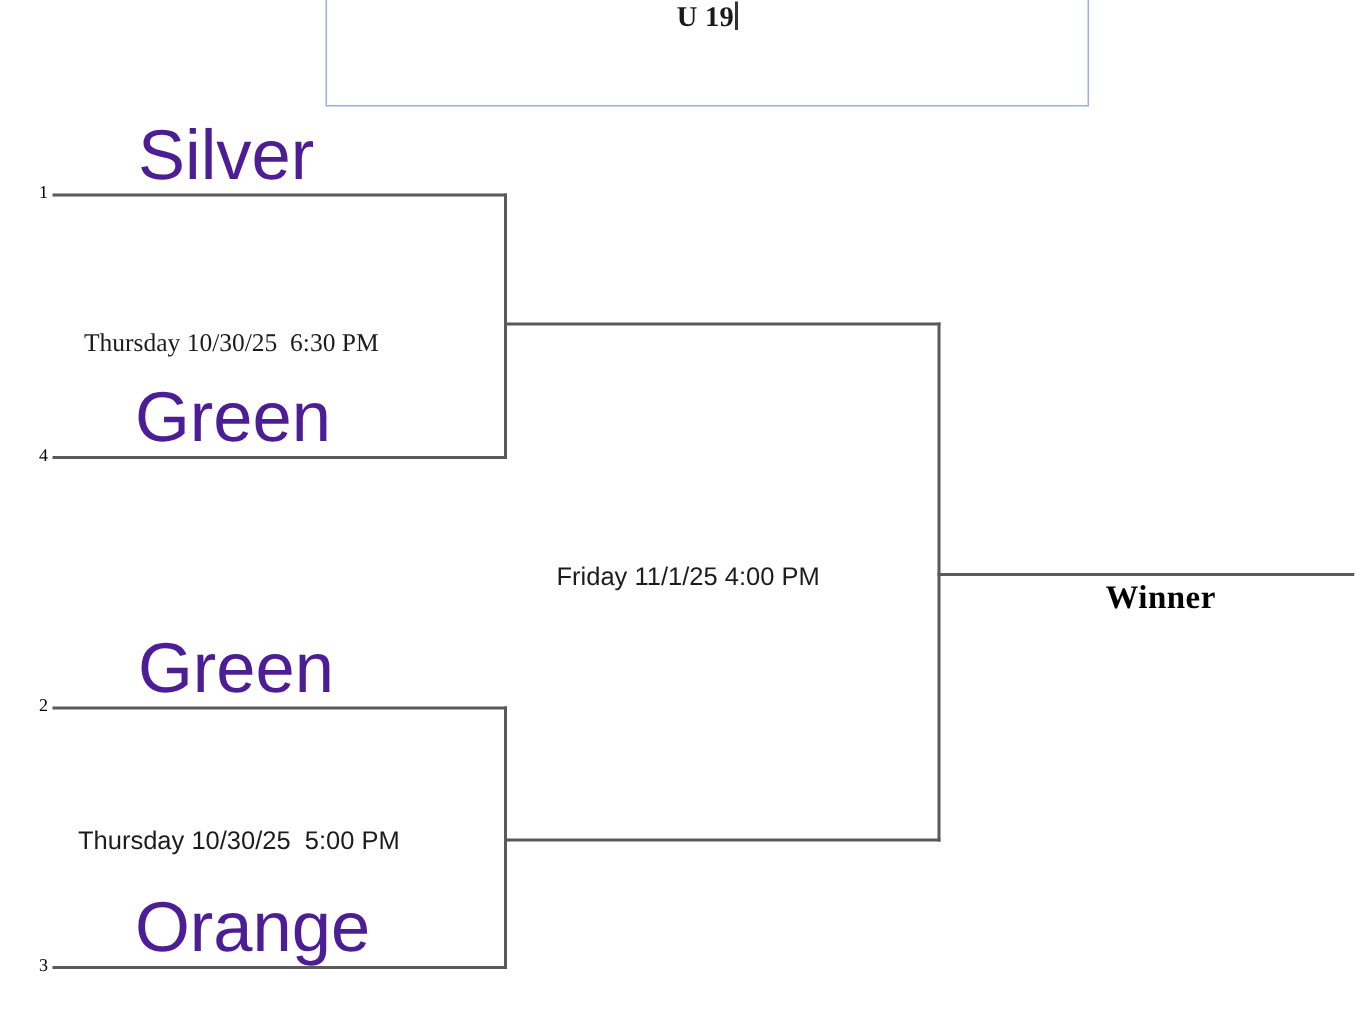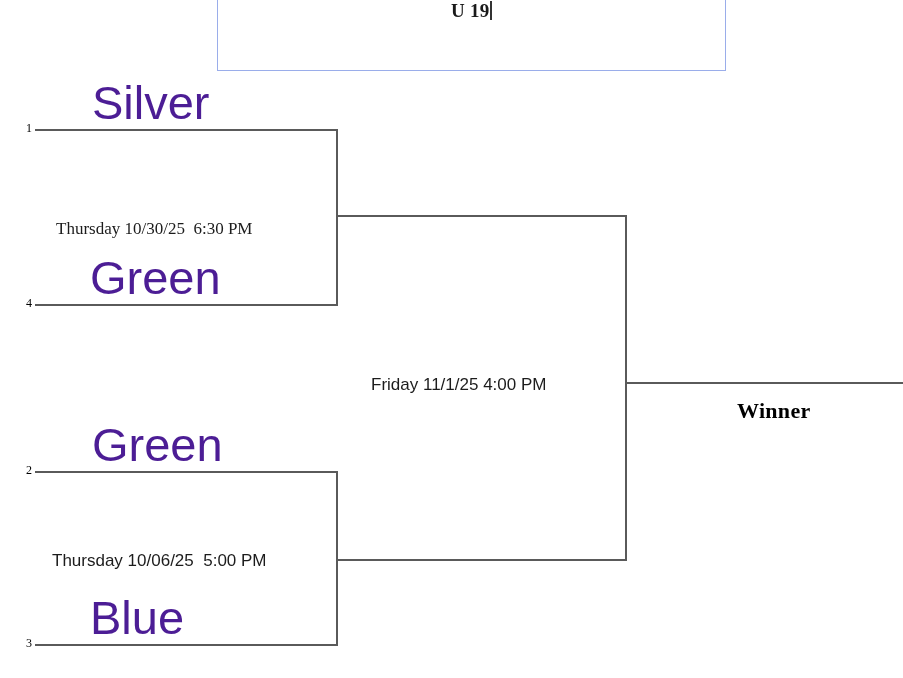--- a/index.html
+++ b/index.html
@@ -121,27 +121,27 @@
 <div class="hline" style="left: 336px; top: 215px; width: 291px; background: rgb(90, 90, 90);"></div>
 
 <div class="game-time" style="left:56px; top:220px;font-family:Liberation Serif, serif;">Thursday 10/30/25  6:30 PM</div>
 
 <div class="seed" style="left:26px; top:464px;">2</div>
 <div class="hline" style="left: 35px; top: 471px; width: 303px; background: rgb(90, 90, 90);"></div>
 <div class="team-name" style="left:92px; top:421px;">Green</div>
 
 <div class="seed" style="left:26px; top:637px;">3</div>
 <div class="hline" style="left: 35px; top: 644px; width: 303px; background: rgb(90, 90, 90);"></div>
-<div class="team-name" style="left:90px; top:594px;">Blue</div>
+<div class="team-name" style="left:90px; top:594px;">Orange</div>
 
 <div class="vline" style="left: 336px; top: 471px; height: 175px; background: rgb(90, 90, 90);"></div>
 
 <div class="hline" style="left: 336px; top: 559px; width: 291px; background: rgb(90, 90, 90);"></div>
 
-<div class="game-time" style="left:52px; top:552px;">Thursday 10/06/25  5:00 PM</div>
+<div class="game-time" style="left:52px; top:552px;">Thursday 10/30/25  5:00 PM</div>
 
 <div class="vline" style="left: 625px; top: 215px; height: 346px; background: rgb(90, 90, 90);"></div>
 
 <div class="hline" style="left: 625px; top: 382px; width: 278px; background: rgb(90, 90, 90);"></div>
 
 <div class="game-time" style="left:371px; top:376px;">Friday 11/1/25 4:00 PM</div>
 
-<div id="winner-label" style="left:737px; top:400px;text-align:center;">Winner</div>
+<div id="winner-label" style="left:737px; top:387px;text-align:center;">Winner</div>
 
 </body></html>

